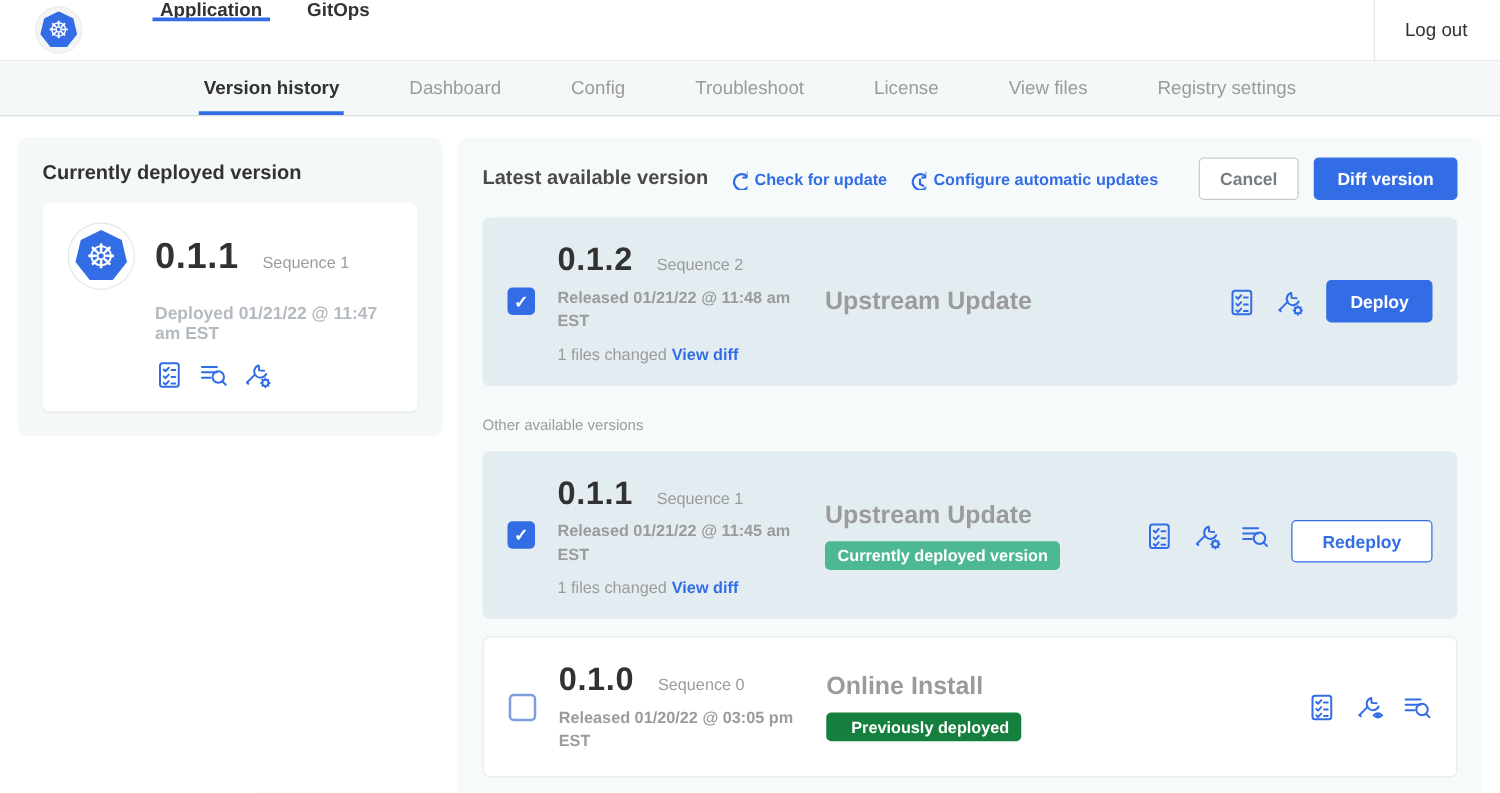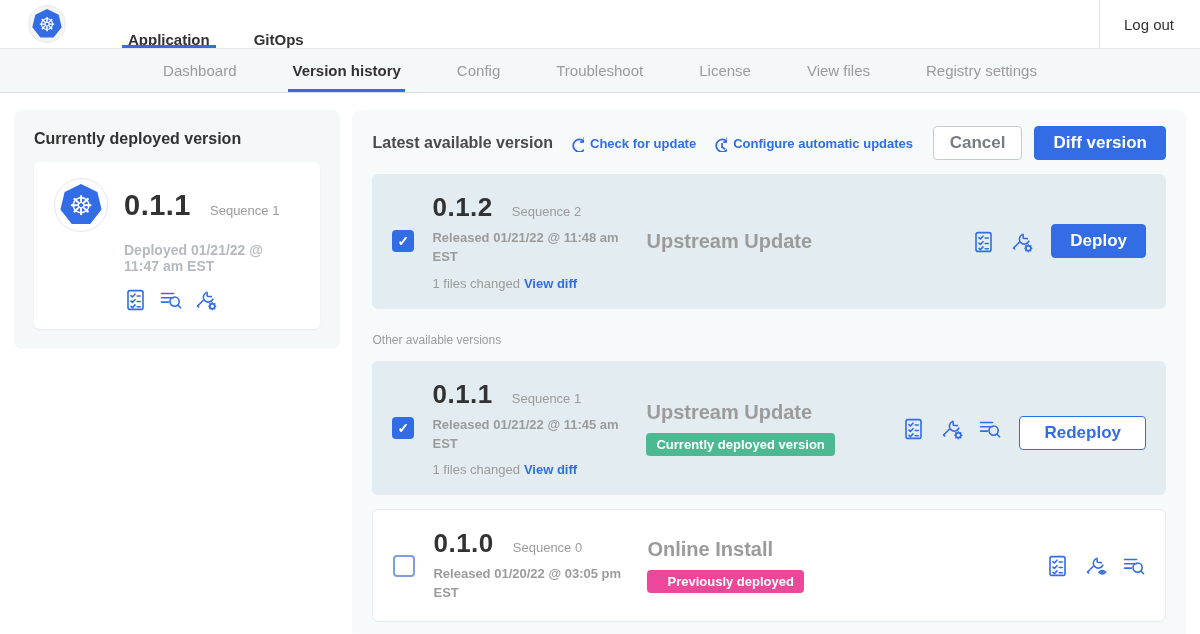--- a/index.html
+++ b/index.html
@@ -15,21 +15,21 @@
   .k8s-badge.small { width:38px; height:38px; }
   .k8s-badge.big { width:54px; height:54px; background:#fff; border:1px solid #e3e6e8; }
   .heptagon { background:#326de6; display:flex; align-items:center; justify-content:center;
     clip-path: polygon(50% 0%, 89% 19%, 99% 61%, 72% 95%, 28% 95%, 1% 61%, 11% 19%); }
   .k8s-badge.small .heptagon { width:30px; height:30px; }
   .k8s-badge.big .heptagon { width:42px; height:42px; }
   .wheel { color:#fff; font-family:"DejaVu Sans", sans-serif; line-height:1; }
   .k8s-badge.small .wheel { font-size:19px; }
   .k8s-badge.big .wheel { font-size:27px; }
 
-  .topnav-tabs { display:flex; align-items:flex-end;gap:8px; }
+  .topnav-tabs { display:flex; align-items:flex-start; }
   .topnav-tab { display:flex; align-items:center; padding:0 18px; font-size:15px;
     font-weight:700; color:#323232; position:relative; cursor:pointer; }
   .topnav-tab.active::after { content:""; position:absolute; left:12px; right:12px;
     bottom:0; height:3px; background:#326de6; }
   .topnav-right { margin-left:auto; display:flex; align-items:center; }
   .pill-btn { height:34px; padding:0 20px; border:1px solid #326de6; border-radius:17px;
     background:#fff; color:#326de6; font-size:14px; font-weight:700; cursor:pointer;
     font-family:"Liberation Sans", sans-serif; }
   .logout { margin-left:22px; border-left:1px solid #e6e6e6; height:49px;
     display:flex; align-items:center; padding:0 26px 0 24px; font-size:15px;
@@ -66,21 +66,21 @@
     stroke-width:1.8; stroke-linecap:round; stroke-linejoin:round; }
 
   
   .right-panel { flex:1; margin-left:12px; background:#f7fafb; border-radius:8px;
     padding:16px 20px 18px 20px; }
   .latest-header { display:flex; align-items:center; }
   .latest-title { font-size:16px; font-weight:600; color:#4a4a4a; }
   .hdr-link { display:flex; align-items:center; gap:6px; margin-left:14px;
     color:#326de6; font-size:13px; font-weight:700; cursor:pointer; }
   .hdr-spacer { flex:1; }
-  .btn { height:34px; border-radius:4px; font-size:17px; font-weight:700;
+  .btn { height:34px; border-radius:4px; font-size:14px; font-weight:700;
     cursor:pointer; font-family:"Liberation Sans", sans-serif; }
   .btn-cancel { background:#fff; border:1px solid #c6cbce; color:#767d82; padding:0 16px; }
   .btn-primary { background:#326de6; border:1px solid #326de6; color:#fff;
     padding:0 18px; margin-left:12px; }
   .btn-outline { background:#fff; border:1px solid #326de6; color:#326de6; padding:0 24px;margin-top:9px; }
 
   .version-row { margin-top:14px; border-radius:6px; padding:18px 20px;
     display:flex; align-items:center; }
   .row-blue { background:#e3ecf1; }
   .row-white { background:#fff; border:1px solid #e7eaec; }
@@ -95,21 +95,21 @@
     line-height:1.45; width:192px; }
   .files-line { margin-top:9px; font-size:13px; color:#9b9b9b;
     display:flex; gap:4px; align-items:center; }
   .view-diff { color:#326de6; font-weight:700; cursor:pointer; }
 
   .sblock { width:256px; margin-left:8px; display:flex; flex-direction:column; gap:9px; }
   .source-label { font-size:20px; font-weight:600; color:#9b9b9b; }
   .badge { align-self:flex-start; padding:4px 10px; border-radius:4px;
     color:#fff; font-size:13px; font-weight:700; }
   .badge-green { background:#4db992; }
-  .badge-gray { background:#ec4899;padding-left:20px; }
+  .badge-gray { background:#15803d;padding-left:20px; }
 
   .row-icons { margin-left:auto; display:flex; align-items:center; gap:15px; }
   .row-btn { margin-left:18px; }
 
   .other-heading { margin:24px 0 0 0; font-size:12px; color:#9b9b9b; }
 </style>
 </head>
 <body>
 
 <svg width="0" height="0" style="position:absolute">
@@ -175,22 +175,22 @@
   <div class="topnav-tabs">
     <div class="topnav-tab active">Application</div>
     <div class="topnav-tab">GitOps</div>
   </div>
   <div class="topnav-right">
     <div class="logout">Log out</div>
   </div>
 </div>
 
 <div class="subnav">
+  <div class="subnav-tab active">Version history</div>
   <div class="subnav-tab">Dashboard</div>
-  <div class="subnav-tab active">Version history</div>
   <div class="subnav-tab">Config</div>
   <div class="subnav-tab">Troubleshoot</div>
   <div class="subnav-tab">License</div>
   <div class="subnav-tab">View files</div>
   <div class="subnav-tab">Registry settings</div>
 </div>
 
 <div class="main">
 
   <div class="left-card">

